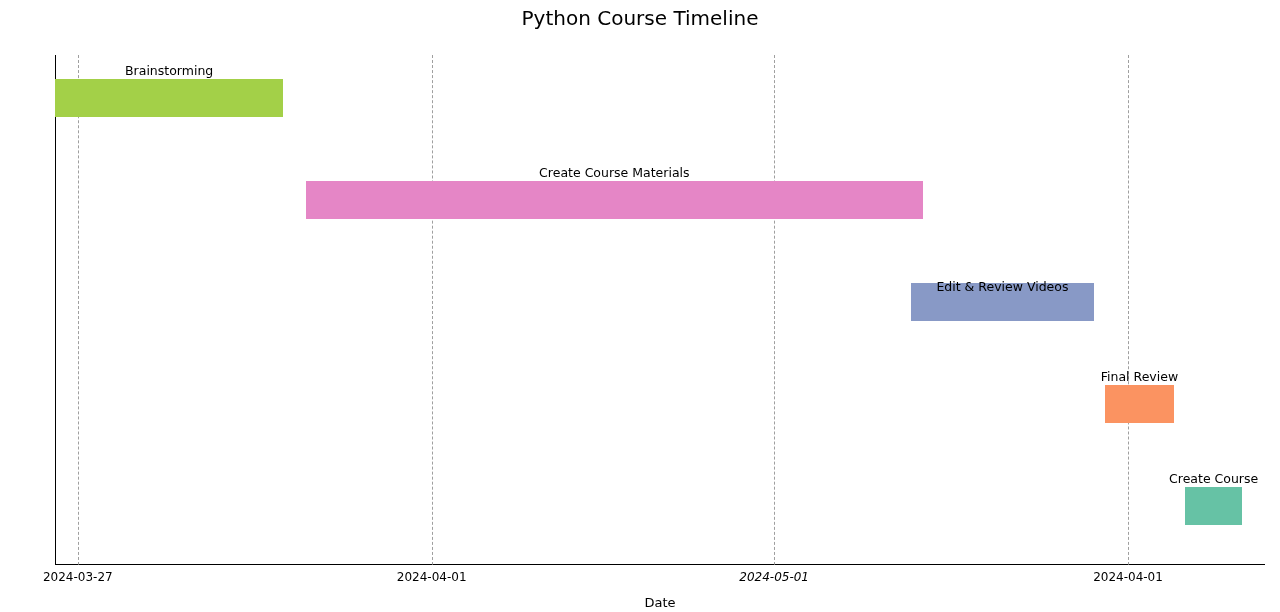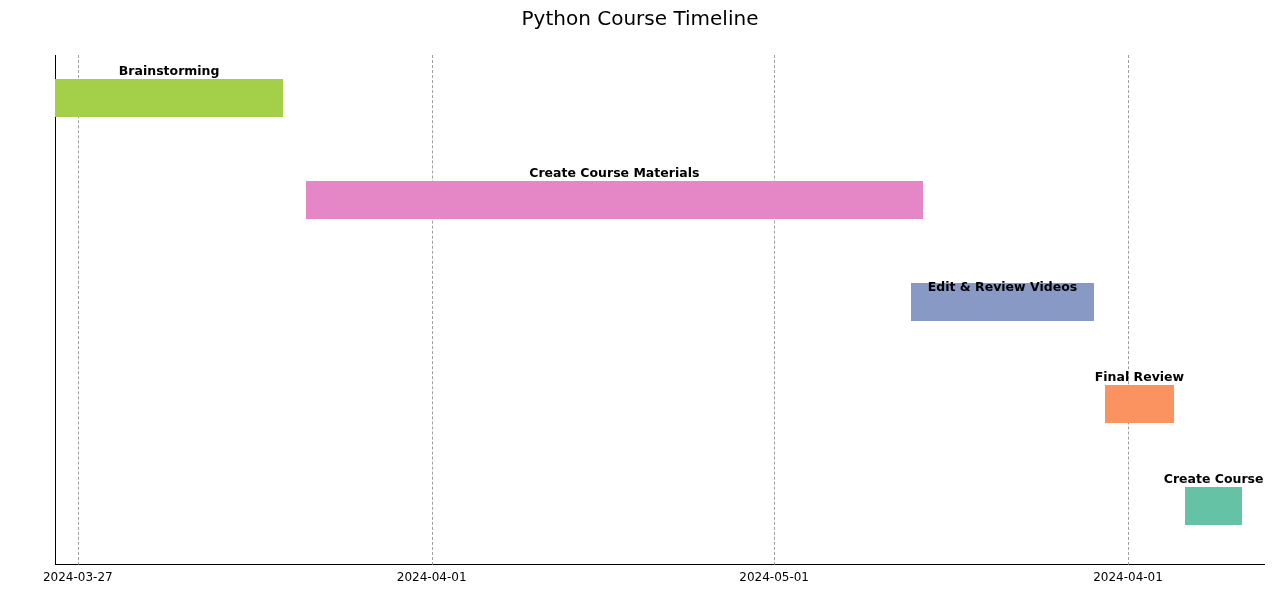--- a/index.html
+++ b/index.html
@@ -68,39 +68,40 @@
     text-align: center;
     font-size: 13px;
   }
   .bar {
     position: absolute;
     box-sizing: border-box;
   }
   .bar-label {
     position: absolute;
     font-size: 12.5px;
-    font-weight: bold;
+    font-weight: normal;
     transform: translateX(-50%);
     white-space: nowrap;
   }
 </style>
 </head>
 <body>
 
 <div class="figure">
   <div class="title">Python Course Timeline</div>
   <div class="plot" id="plot">
     <div class="spine-left"></div>
     <div class="spine-bottom"></div>
+    <div class="xlabel">Date</div>
   <div class="vgrid" style="left: 22.8302px;"></div>
       <div class="xtick" style="left: 22.8302px;">2024-03-27</div>
       <div class="vgrid" style="left: 376.698px;"></div>
       <div class="xtick" style="left: 376.698px;">2024-04-01</div>
       <div class="vgrid" style="left: 719.151px;"></div>
-      <div class="xtick" style="left: 719.151px;">2024-05-01</div>
+      <div class="xtick" style="left: 719.151px; font-style: italic;">2024-05-01</div>
       <div class="vgrid" style="left: 1073.02px;"></div>
       <div class="xtick" style="left: 1073.02px;">2024-04-01</div>
       <div class="bar" style="left: 0px; top: 24px; width: 228.302px; height: 38px; background: rgb(163, 208, 72);"></div>
       <div class="bar-label" style="left: 114.151px; top: 8px;">Brainstorming</div>
       <div class="bar" style="left: 251.132px; top: 126px; width: 616.415px; height: 38px; background: rgb(229, 134, 198);"></div>
       <div class="bar-label" style="left: 559.34px; top: 110px; text-align: right;">Create Course Materials</div>
       <div class="bar" style="left: 856.132px; top: 228px; width: 182.642px; height: 38px; background: rgb(136, 153, 198);"></div>
       <div class="bar-label" style="left: 947.453px; top: 224px;">Edit &amp; Review Videos</div>
       <div class="bar" style="left: 1050.19px; top: 330px; width: 68.4906px; height: 38px; background: rgb(251, 147, 97);"></div>
       <div class="bar-label" style="left: 1084.43px; top: 314px;">Final Review</div>

